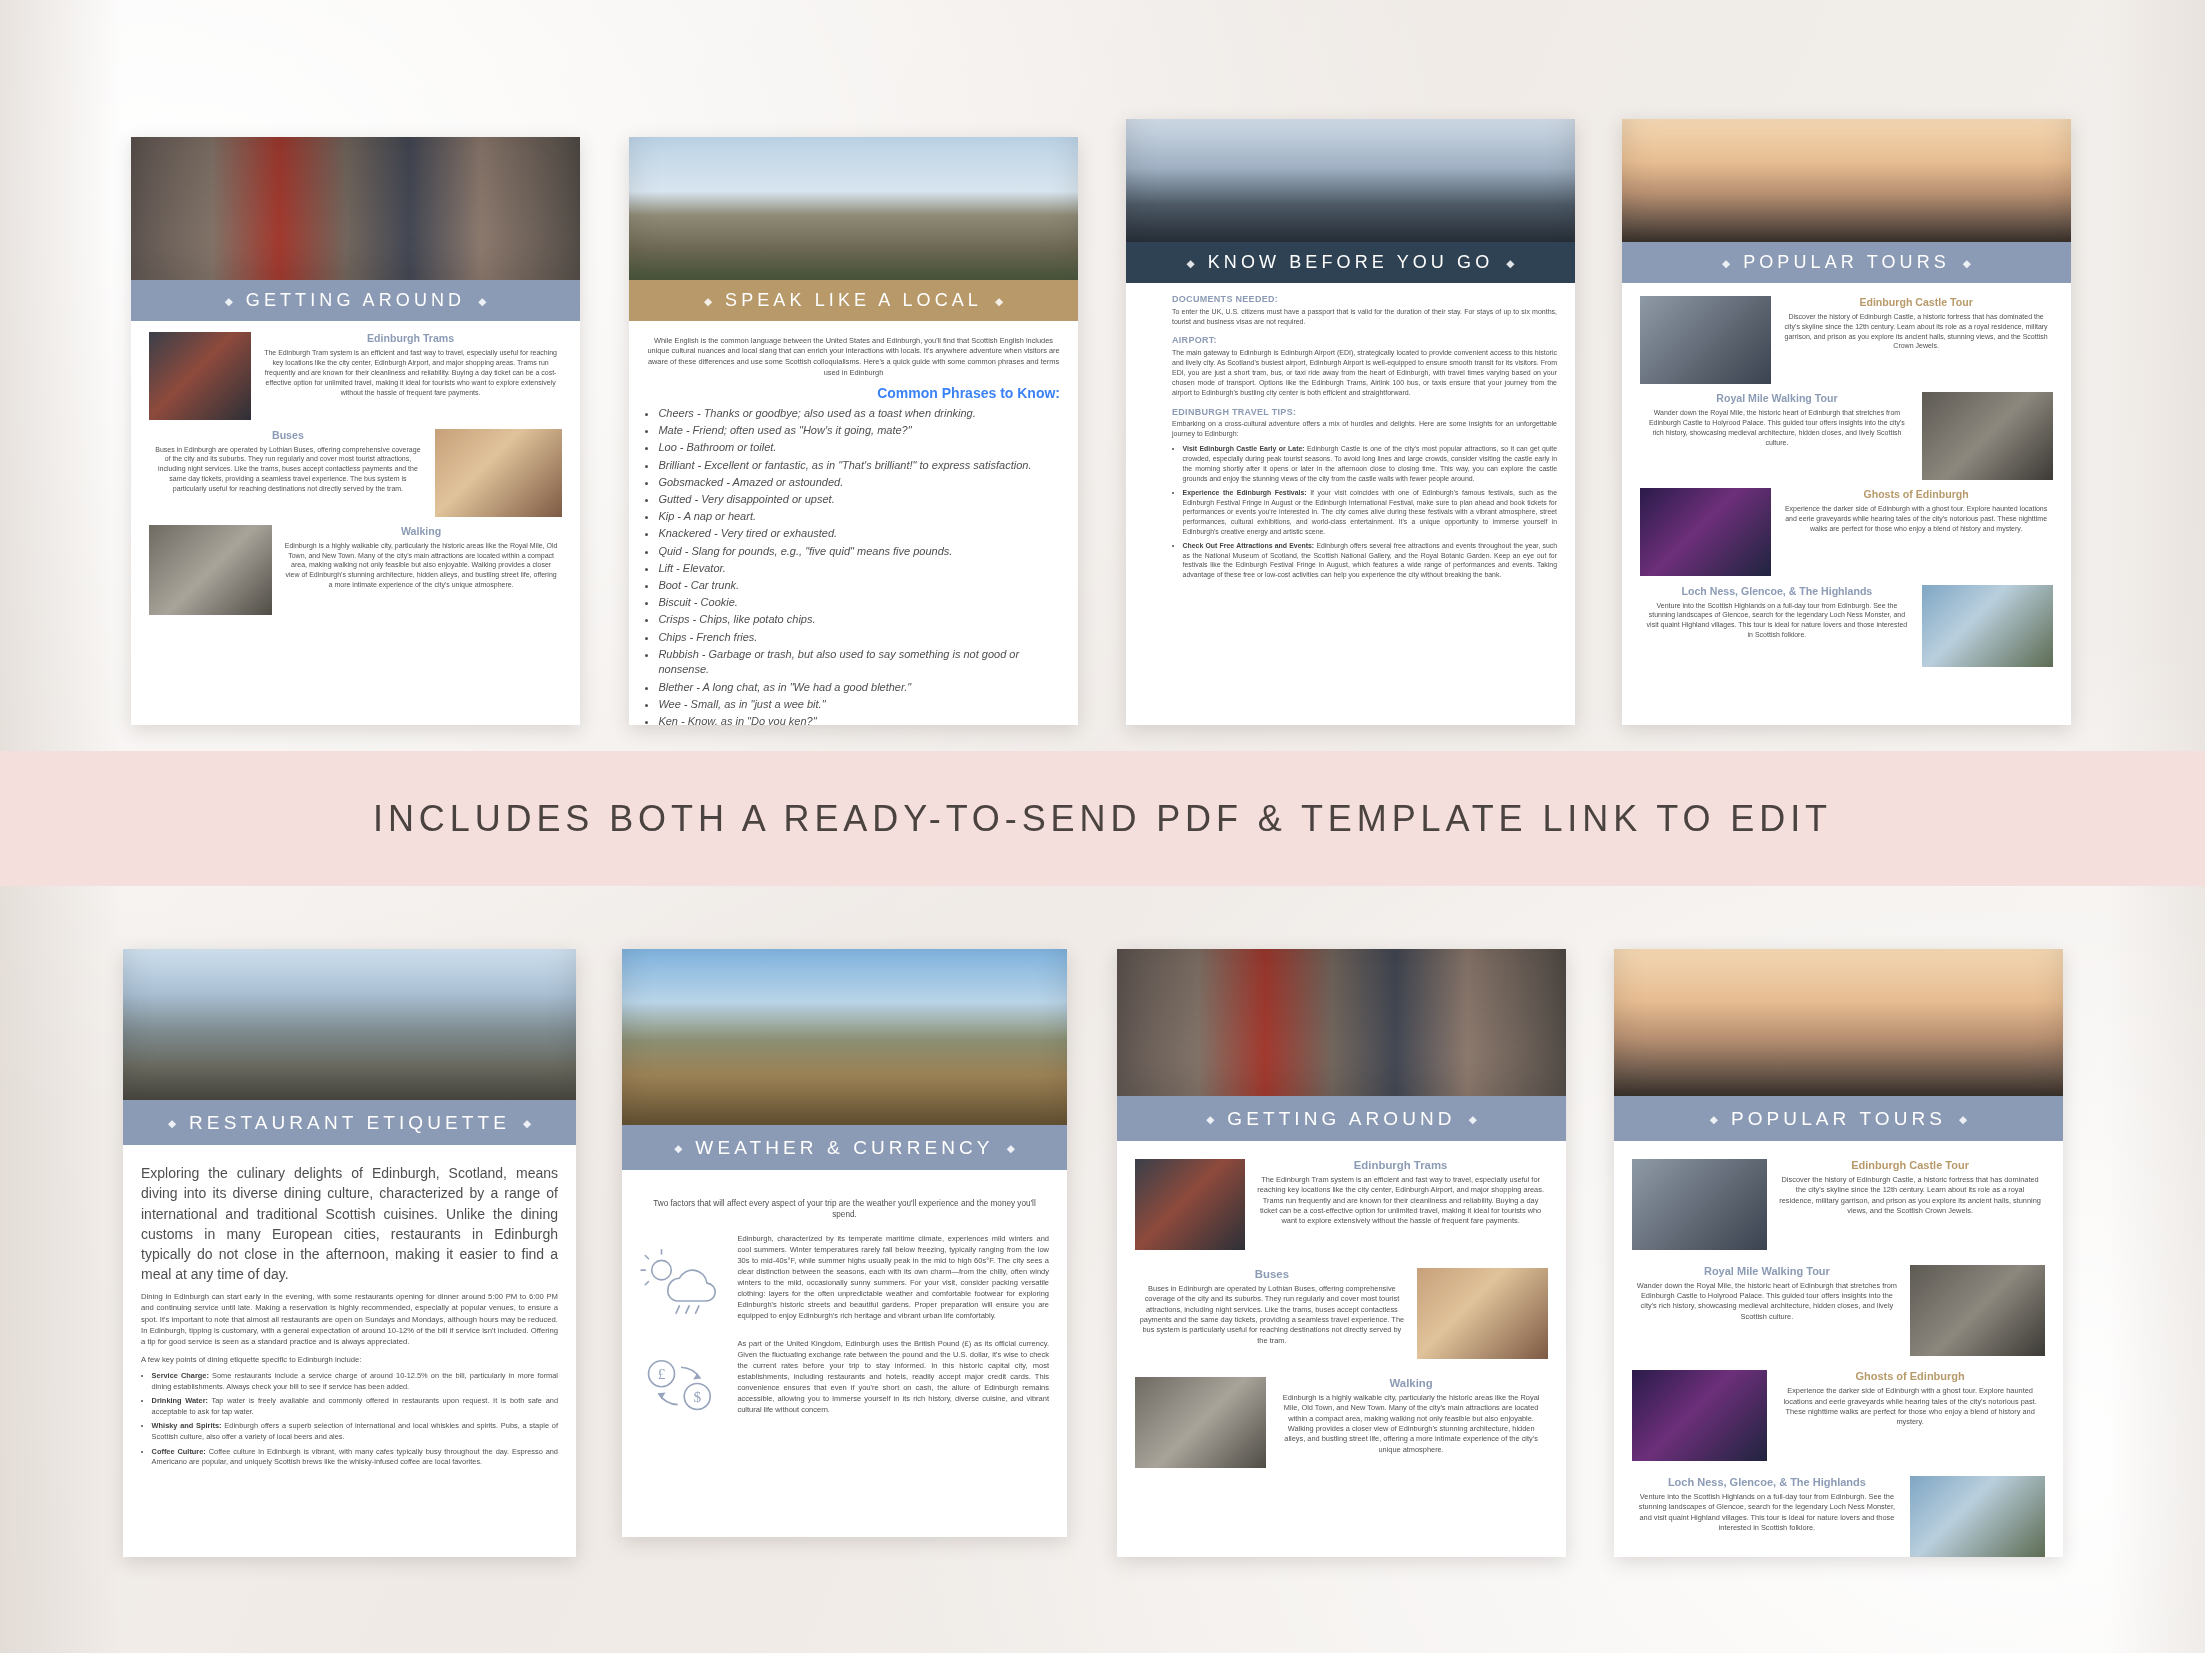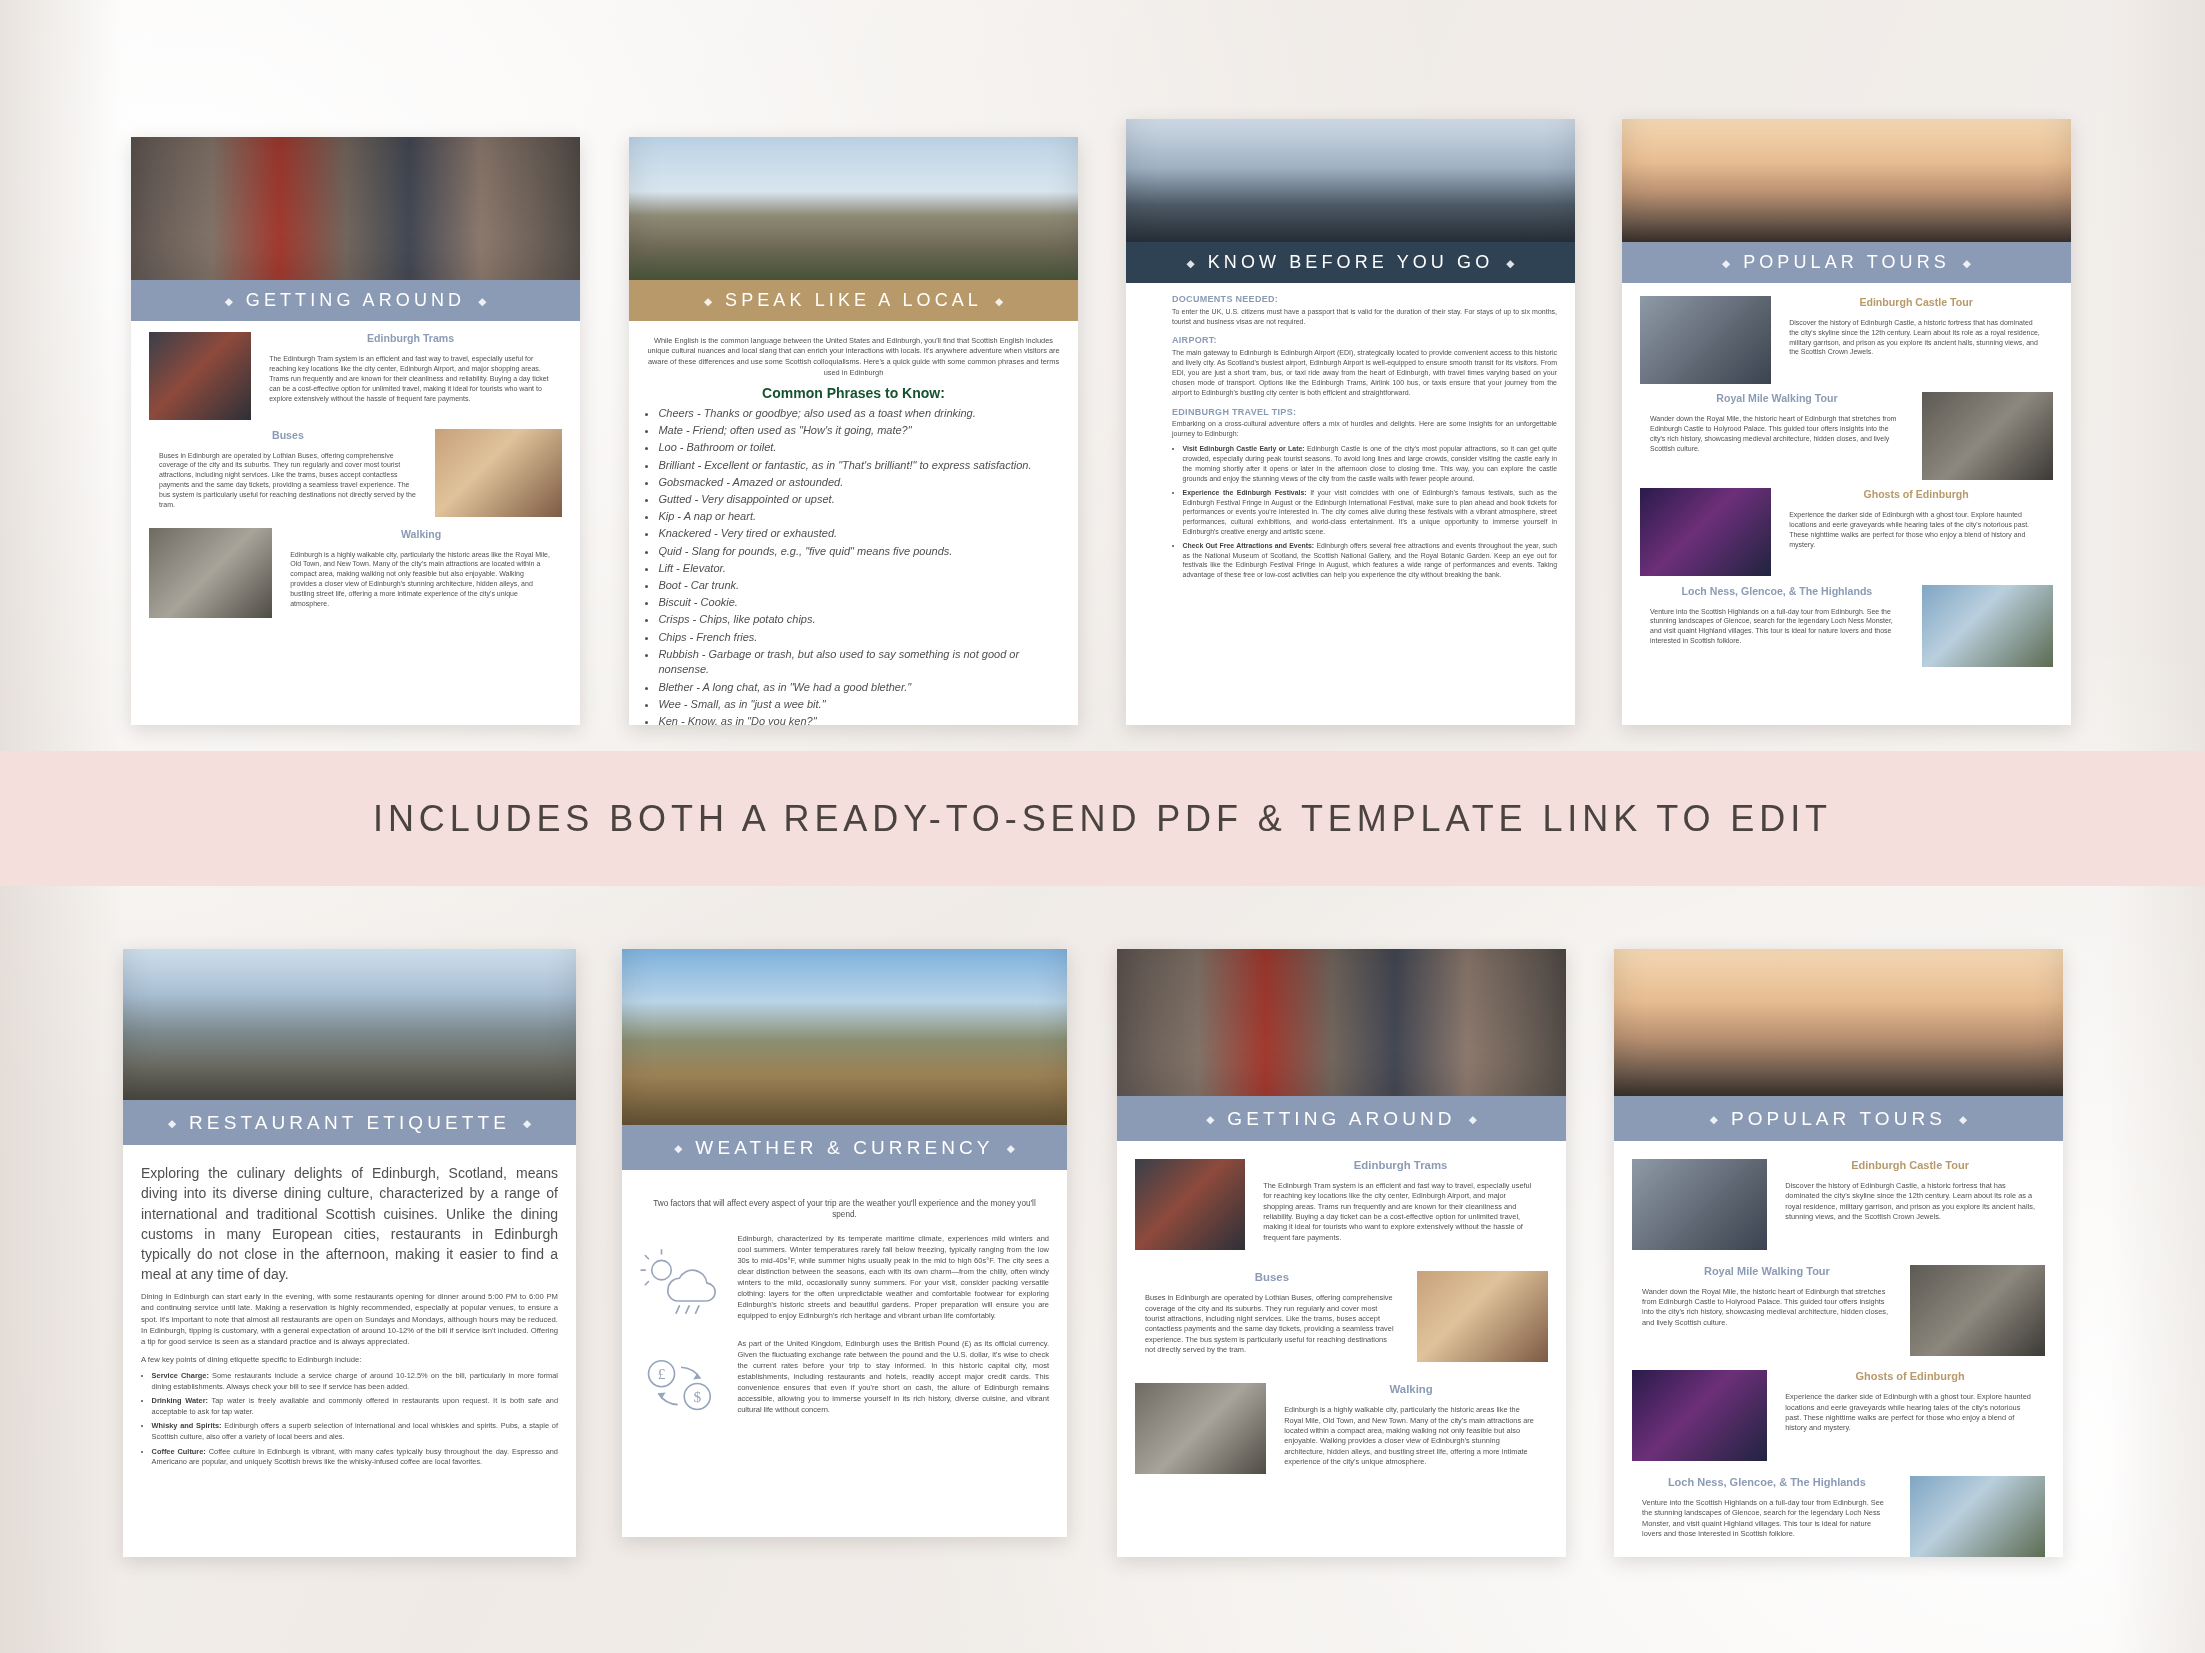--- a/index.html
+++ b/index.html
@@ -56,31 +56,31 @@
   .title-bar.blue{background:#8c9bb5;}
   .title-bar.gold{background:#b89a6a;}
   .title-bar.navy{background:#2f4254;}
   .title-bar .orn{font-size:10.6px;opacity:.85;margin:0 13px;letter-spacing:0;}
 
   .body{padding:11.4px 18px 14.7px 18px;color:#4b4b4b;}
 
   h3.sec{
     color:#8c9bb5;font-size:14px;margin:0 0 4.9px 0;font-weight:700;text-align:center;
   }
-  h3.gold{color:#14532d;}
+  h3.gold{color:#3b82f6;text-align:right;}
   .p{font-size:7.5px;line-height:1.45;margin:0 0 6.5px 0;text-align:justify;color:#4f4f4f;}
   .p.center{text-align:center;}
   ul.list{margin:1.6px 0 6.5px 11.4px;padding:0;}
   ul.list li{font-size:11px;line-height:1.42;margin-bottom:1.6px;color:#4f4f4f;font-style:italic;}
   .row{display:flex;gap:8.2px;align-items:flex-start;margin-bottom:8.2px;}
   .thumb{background-size:cover;background-position:center;flex:none;}
   .txtcol{flex:1;}
   .cap-head{font-size:10.6px;font-weight:700;color:#8c9bb5;text-align:center;margin:0 0 3.3px 0;}
   .cap-head.gold{color:#b89a6a;}
-  .cap-p{font-size:7px;line-height:1.4;text-align:left;color:#505050;margin:10px;}
+  .cap-p{font-size:7px;line-height:1.4;text-align:center;color:#505050;margin:4px;}
   .doc-head{font-size:9px;font-weight:700;color:#8c9bb5;margin:8.2px 0 2.5px 0;letter-spacing:0.3px;}
   .doc-p{font-size:7px;line-height:1.45;text-align:justify;color:#4f4f4f;margin:0 0 4.9px 0;}
   ul.bul{margin:1.6px 0 4.9px 10.6px;padding:0;}
   ul.bul li{font-size:6.9px;line-height:1.42;margin-bottom:4.1px;text-align:justify;color:#4f4f4f;}
   ul.bul li b{color:#3f3f3f;}
   .wx-svg{opacity:.9}
 
   
   .img-street{
     background:

